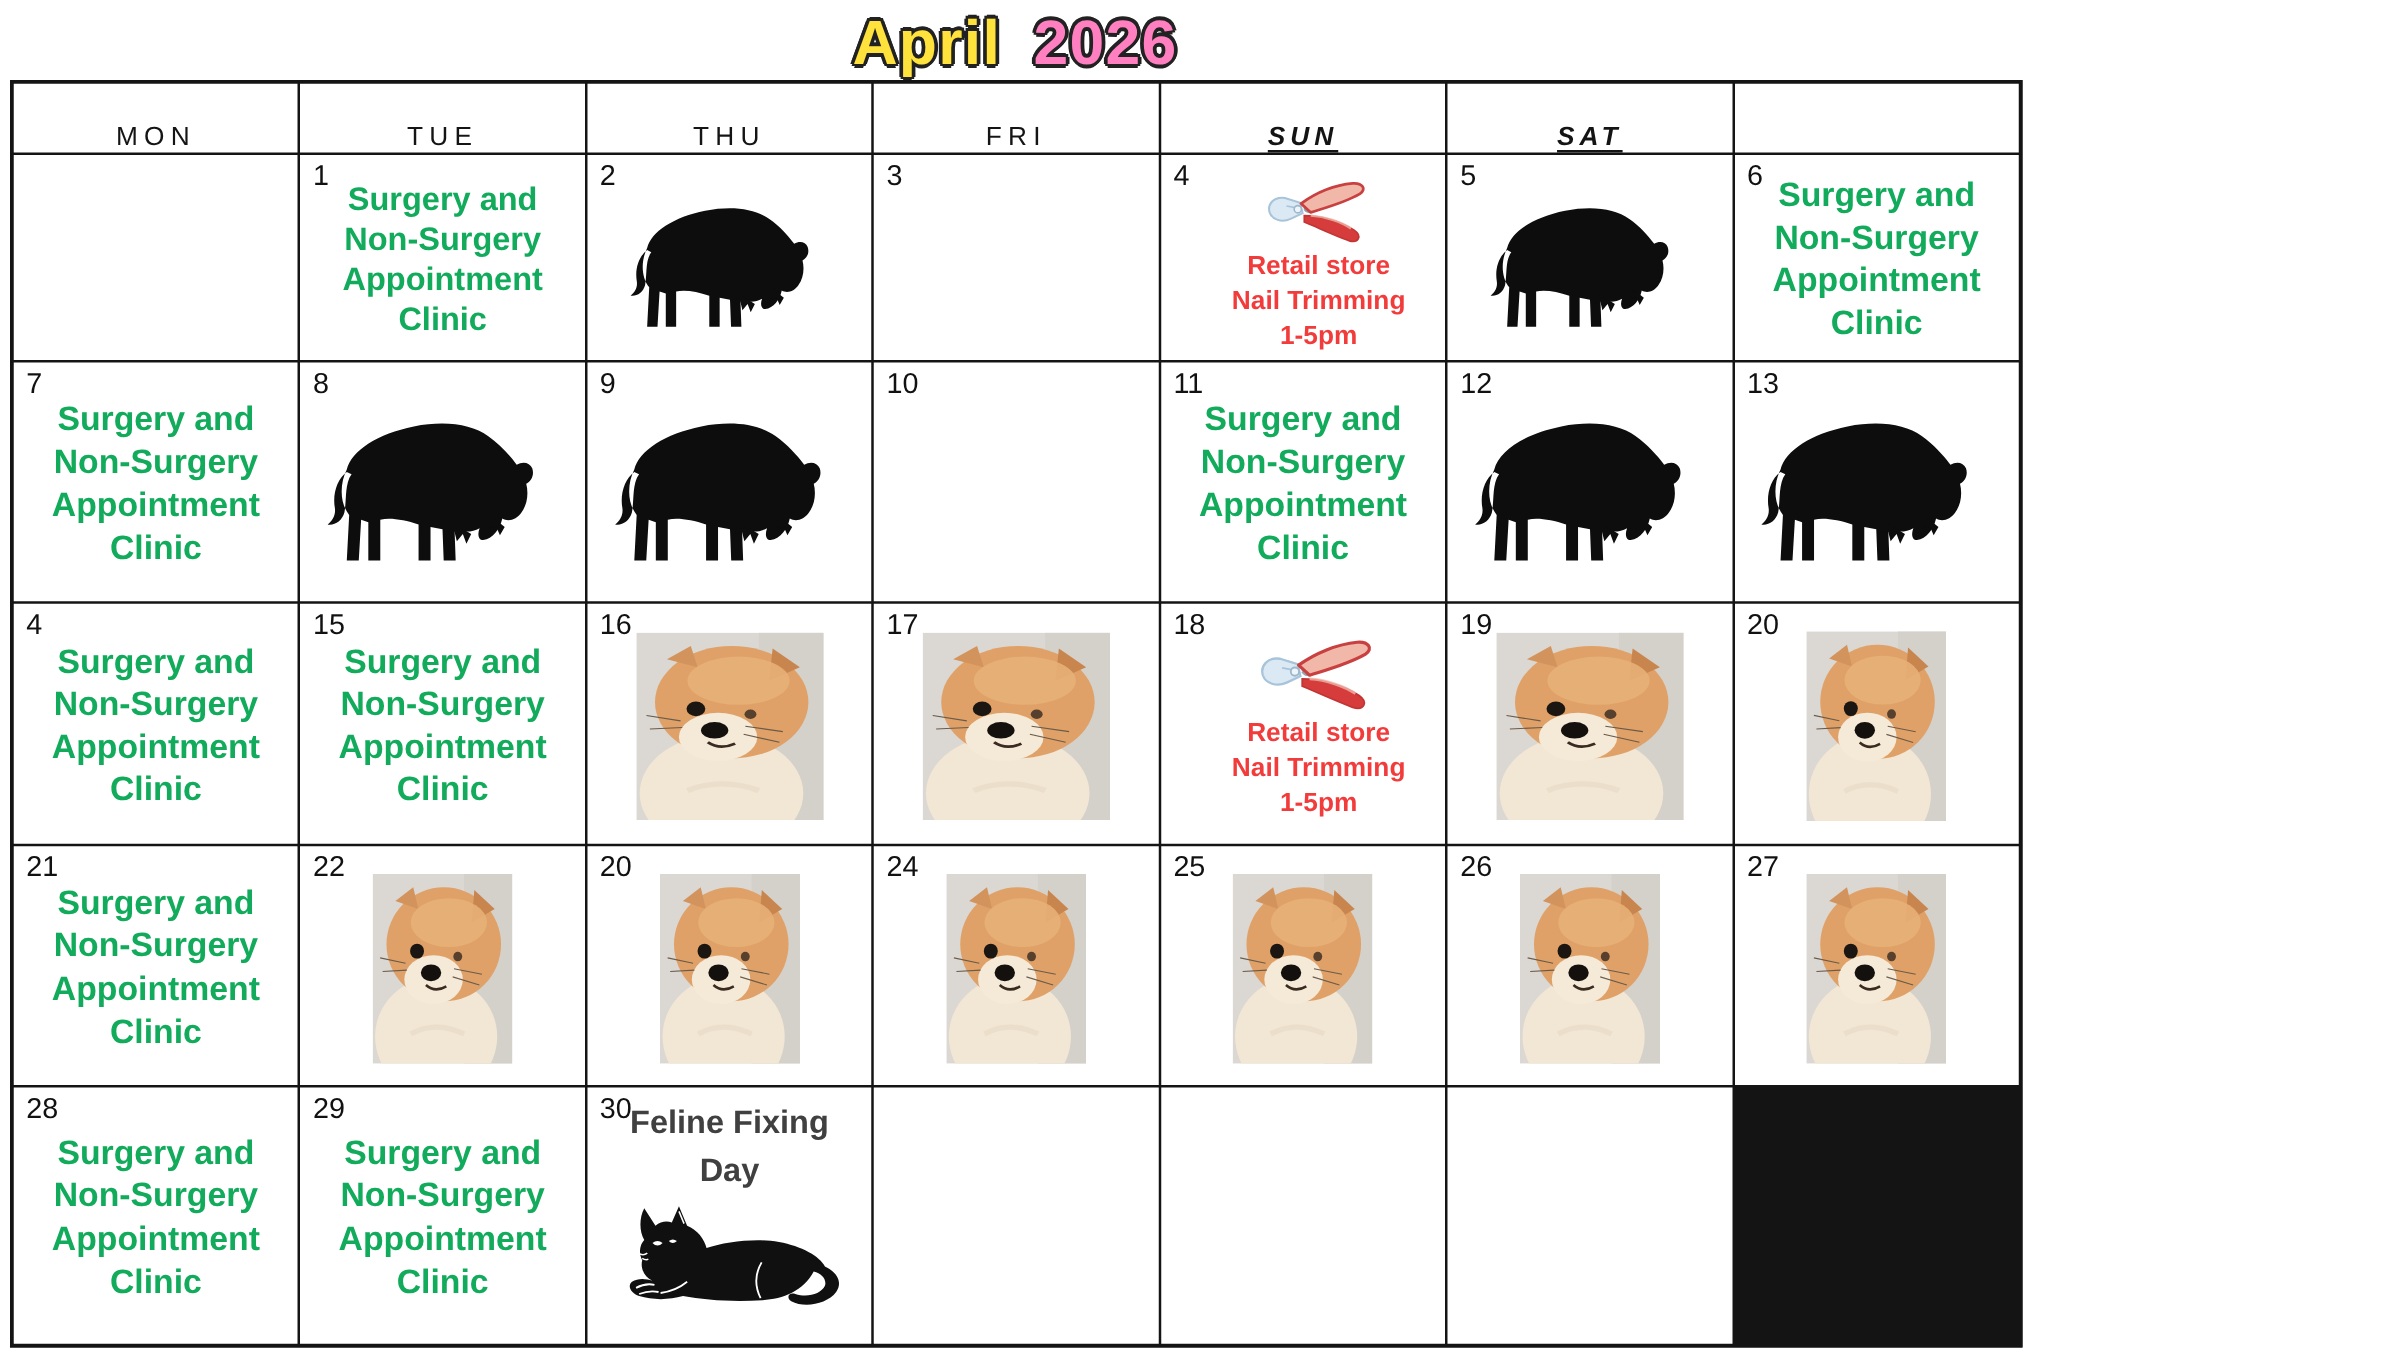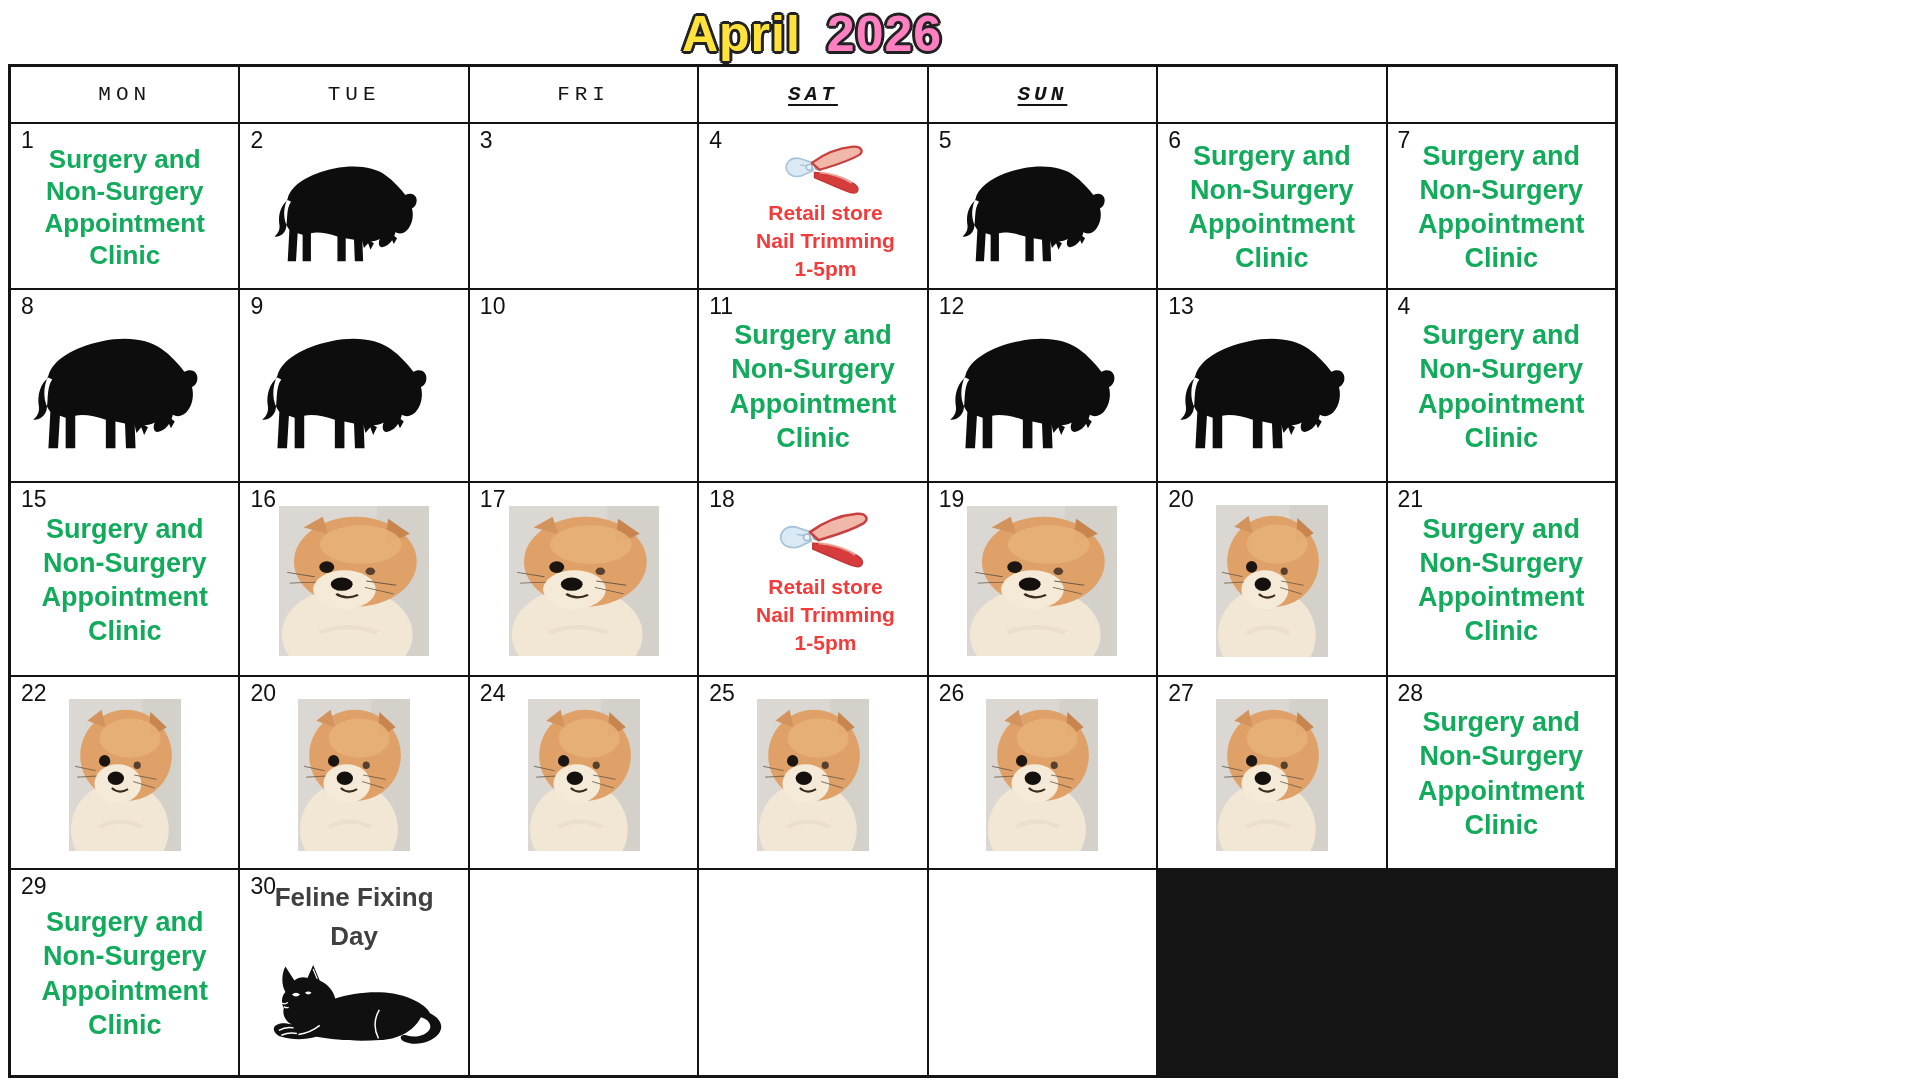--- a/index.html
+++ b/index.html
@@ -10,21 +10,21 @@
   .title-bar{height:64px;display:flex;align-items:center;justify-content:center;gap:26px;padding-top:2px;}
   .title-word{font-size:50px;font-weight:bold;letter-spacing:1px;
     text-shadow:-2px -2px 0 #222,2px -2px 0 #222,-2px 2px 0 #222,2px 2px 0 #222,
                  0 -3px 0 #222,0 3px 0 #222,-3px 0 0 #222,3px 0 0 #222;}
 
   
   .calendar{position:absolute;left:8px;right:6px;top:64px;bottom:2px;
     display:grid;grid-template-columns:repeat(7,1fr);
     grid-template-rows:55px 164px 191px 192px 191px 1fr;
     gap:2px;background:#141414;border:3px solid #141414;}
-  .hcell{background:#fff;display:flex;align-items:center;justify-content:center;font-family:Liberation Mono, monospace;}
+  .hcell{background:#fff;display:flex;align-items:flex-end;justify-content:center;}
   .hlabel{font-size:21px;letter-spacing:5px;color:#141414;}
   .hcell.emph .hlabel{font-style:italic;text-decoration:underline;text-underline-offset:4px;font-weight:bold;letter-spacing:4px;}
 
   .cell{background:#fff;position:relative;overflow:hidden;}
   .day-num{position:absolute;top:3px;left:10px;font-size:23px;color:#111;line-height:1.2;}
   .content{width:100%;height:100%;display:flex;flex-direction:column;align-items:center;justify-content:center;border-radius:24px;}
 
   
   .ev-text{white-space:pre-line;text-align:center;font-weight:bold;}
   .ev-text.clinic{font-size:27px;line-height:1.26;padding-top:2px;}
@@ -113,31 +113,34 @@
   <div class="calendar">
   <div class="hcell">
     <span class="hlabel">MON</span>
   </div>
 
   <div class="hcell">
     <span class="hlabel">TUE</span>
   </div>
 
 
+  <div class="hcell">
+    <span class="hlabel">THU</span>
+  </div>
 
   <div class="hcell">
     <span class="hlabel">FRI</span>
   </div>
 
   <div class="hcell emph">
+    <span class="hlabel">SUN</span>
+  </div>
+
+  <div class="hcell emph">
     <span class="hlabel">SAT</span>
-  </div>
-
-  <div class="hcell emph">
-    <span class="hlabel">SUN</span>
   </div>
 
   <div class="cell r0">
     <span class="day-num"></span>
     <div class="content"></div>
   </div>
 
   <div class="cell r0">
     <span class="day-num"></span>
     <div class="content"></div>

